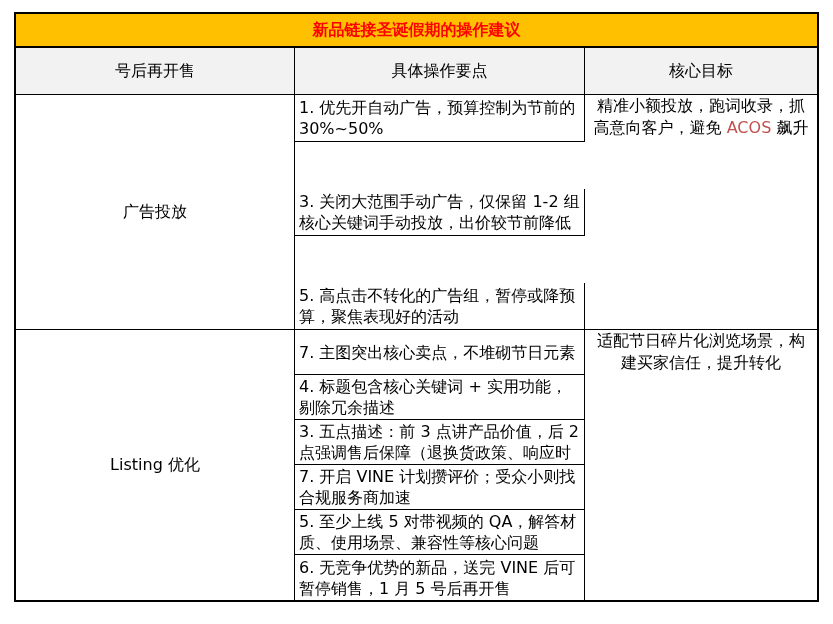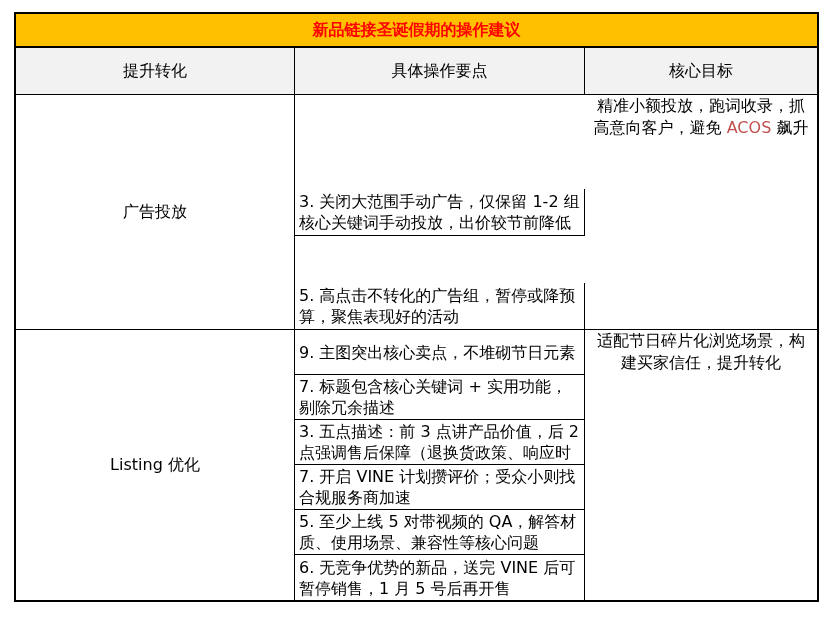--- a/index.html
+++ b/index.html
@@ -34,34 +34,35 @@
   .span-s1 { grid-row:3/8; }
   .span-s2 { grid-row:8/14; }
 </style>
 </head>
 <body>
 
 <div class="tbl">
 
   <div class="cell title-cell">新品链接圣诞假期的操作建议</div>
 
-  <div class="cell head c1">提升转化</div>
+  <div class="cell head c1">号后再开售</div>
   <div class="cell head c2">具体操作要点</div>
   <div class="cell head c3 no-r">核心目标</div>
 
   <div class="cell dim span-s1">广告投放</div>
+  <div class="cell point r3">1. 优先开自动广告，预算控制为节前的 30%~50%</div>
   <div class="cell point r5">3. 关闭大范围手动广告，仅保留 1-2 组核心关键词手动投放，出价较节前降低</div>
   <div class="cell point r7">5. 高点击不转化的广告组，暂停或降预算，聚焦表现好的活动</div>
   <div class="cell goal span-s1 no-r">
     <div class="goal-text"><span>精准小额投放，跑词收录，抓高意向客户，避免 </span><span class="hl">ACOS</span><span> 飙升</span></div>
   </div>
 
   <div class="cell dim span-s2 no-b">Listing 优化</div>
-  <div class="cell point r8">9. 主图突出核心卖点，不堆砌节日元素</div>
-  <div class="cell point r9">7. 标题包含核心关键词 + 实用功能，剔除冗余描述</div>
+  <div class="cell point r8">7. 主图突出核心卖点，不堆砌节日元素</div>
+  <div class="cell point r9">4. 标题包含核心关键词 + 实用功能，剔除冗余描述</div>
   <div class="cell point r10">3. 五点描述：前 3 点讲产品价值，后 2 点强调售后保障（退换货政策、响应时</div>
   <div class="cell point r11">7. 开启 VINE 计划攒评价；受众小则找合规服务商加速</div>
   <div class="cell point r12">5. 至少上线 5 对带视频的 QA，解答材质、使用场景、兼容性等核心问题</div>
   <div class="cell point r13 no-b">6. 无竞争优势的新品，送完 VINE 后可暂停销售，1 月 5 号后再开售</div>
   <div class="cell goal span-s2 no-r no-b">
     <div class="goal-text"><span>适配节日碎片化浏览场景，构建买家信任，提升转化</span><span class="hl"></span><span></span></div>
   </div>
 
 </div>
 

